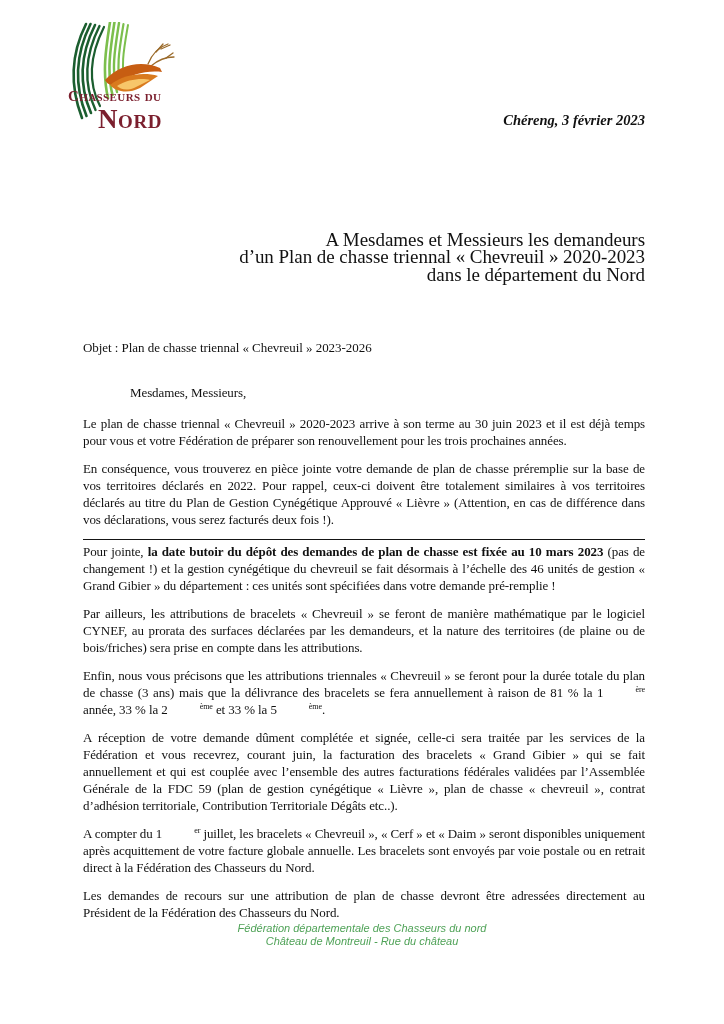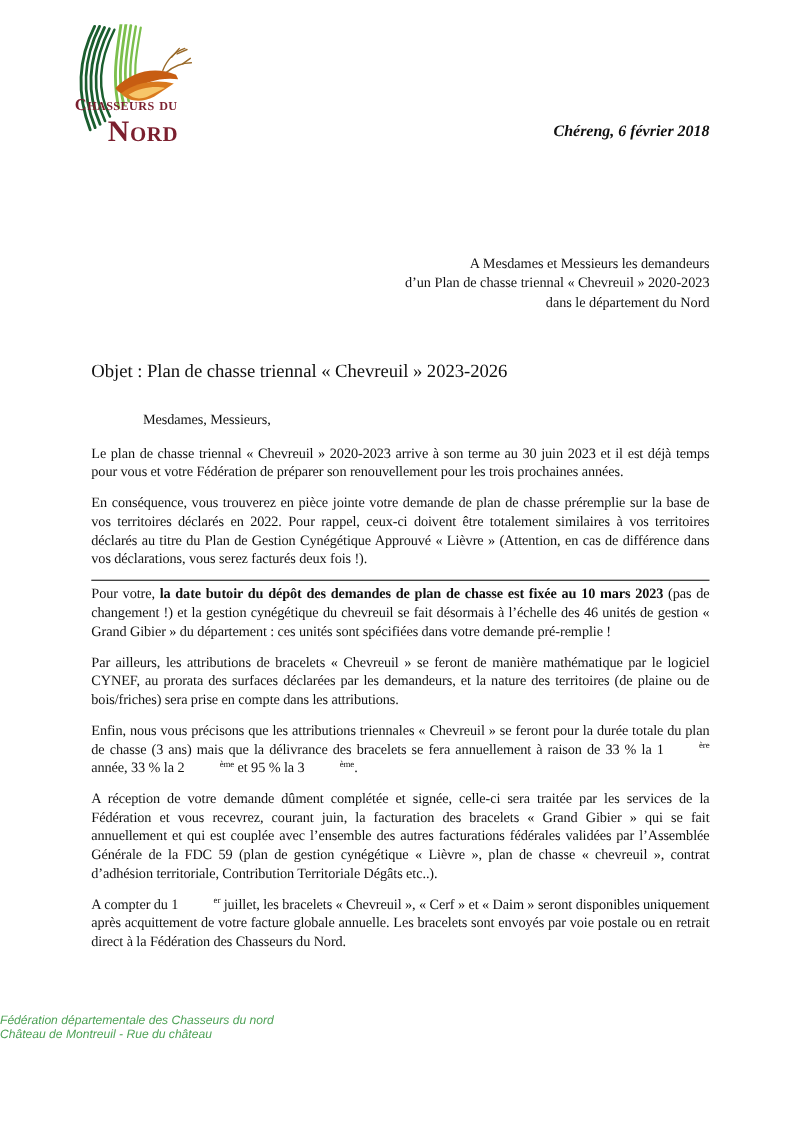--- a/index.html
+++ b/index.html
@@ -32,40 +32,41 @@
     font-variant:small-caps;font-weight:bold;font-size:27px;
     color:var(--logo-maroon);letter-spacing:.6px;
   }
   
   .dateline{
     position:absolute;right:79px;top:112px;
     font-style:italic;font-weight:bold;font-size:14.5px;
   }
   .addressee{
     position:absolute;right:79px;top:231px;
-    text-align:right;font-size:13px;line-height:17.3px;letter-spacing:-0.05px;
+    text-align:right;font-size:19px;line-height:17.3px;letter-spacing:-0.05px;
   }
   .subject{
-    position:absolute;left:83px;top:328px;
-    font-size:17px;letter-spacing:-0.05px;
+    position:absolute;left:83px;top:340px;
+    font-size:13px;letter-spacing:-0.05px;
   }
   
   .body-text{
     position:absolute;left:83px;top:372px;width:562px;
     font-size:13px;line-height:17px;letter-spacing:-0.1px;
     text-align:justify;
   }
-  .salutation{margin:0 0 14px 47px;}
+  .salutation{margin:12px 0 14px 47px;}
   .body-text p{margin:0 0 11px 0;}
   .body-text p.gap{margin-top:10px;}
   .body-text sup{font-size:0.62em;line-height:0;vertical-align:super;padding-left:32px;}
   .rule{height:0;border-top:1.9px solid #151515;margin:1px 0 3px 0;}
   
   .footer{
     position:absolute;left:0;right:0;top:922px;
+    text-align:center;
     font-family:"Liberation Sans", sans-serif;
     font-style:italic;font-size:11px;line-height:12.6px;
     color:var(--footer-green);
   }
 </style>
 </head>
 <body>
 
 <div class="page">
 
@@ -93,41 +94,42 @@
         <path d="M106,36 L113,31"></path>
       </g>
       <path d="M45,58 C60,42 82,38 100,46 L102,50 C88,48 70,52 58,62 C52,65 47,62 45,58 Z" fill="#c75d12"></path>
       <path d="M50,63 C64,52 84,50 98,54 L80,66 C68,72 56,70 50,63 Z" fill="var(--deer-orange)"></path>
       <path d="M57,64 C68,57 82,56 90,58 L74,66 C66,69 60,67 57,64 Z" fill="#f7c66a"></path>
     </svg>
     <div class="logo-line1">Chasseurs du</div>
     <div class="logo-line2">Nord</div>
   </div>
 
-  <div class="dateline">Chéreng, 6 février 2018</div>
+  <div class="dateline">Chéreng, 3 février 2023</div>
 
   <div class="addressee">
       <div>A Mesdames et Messieurs les demandeurs</div>
       <div>d’un Plan de chasse triennal « Chevreuil » 2020-2023</div>
       <div>dans le département du Nord</div>
     </div>
 
   <div class="subject">Objet : Plan de chasse triennal « Chevreuil » 2023-2026</div>
 
   <div class="body-text">
     <div class="salutation">Mesdames, Messieurs,</div>
     <div>
         <p class=""><span>Le plan de chasse triennal « Chevreuil » 2020-2023 arrive à son terme au 30 juin 2023 et il est déjà temps pour vous et votre Fédération de préparer son renouvellement pour les trois prochaines années.</span></p>
         <p class=""><span>En conséquence, vous trouverez en pièce jointe votre demande de plan de chasse préremplie sur la base de vos territoires déclarés en 2022. Pour rappel, ceux-ci doivent être totalement similaires à vos territoires déclarés au titre du Plan de Gestion Cynégétique Approuvé « Lièvre » (Attention, en cas de différence dans vos déclarations, vous serez facturés deux fois !).</span></p>
         <div class="rule"></div>
-        <p class=""><span>Pour votre, </span><b>la date butoir du dépôt des demandes de plan de chasse est fixée au 10 mars 2023</b><span> (pas de changement !) et la gestion cynégétique du chevreuil se fait désormais à l’échelle des 46 unités de gestion « Grand Gibier » du département : ces unités sont spécifiées dans votre demande pré-remplie !</span></p>
+        <p class=""><span>Pour jointe, </span><b>la date butoir du dépôt des demandes de plan de chasse est fixée au 10 mars 2023</b><span> (pas de changement !) et la gestion cynégétique du chevreuil se fait désormais à l’échelle des 46 unités de gestion « Grand Gibier » du département : ces unités sont spécifiées dans votre demande pré-remplie !</span></p>
         <p class=""><span>Par ailleurs, les attributions de bracelets « Chevreuil » se feront de manière mathématique par le logiciel CYNEF, au prorata des surfaces déclarées par les demandeurs, et la nature des territoires (de plaine ou de bois/friches) sera prise en compte dans les attributions.</span></p>
-        <p class=""><span>Enfin, nous vous précisons que les attributions triennales « Chevreuil » se feront pour la durée totale du plan de chasse (3 ans) mais que la délivrance des bracelets se fera annuellement à raison de 33 % la 1</span><sup>ère</sup><span> année, 33 % la 2</span><sup>ème</sup><span> et 95 % la 3</span><sup>ème</sup><span>.</span></p>
+        <p class=""><span>Enfin, nous vous précisons que les attributions triennales « Chevreuil » se feront pour la durée totale du plan de chasse (3 ans) mais que la délivrance des bracelets se fera annuellement à raison de 81 % la 1</span><sup>ère</sup><span> année, 33 % la 2</span><sup>ème</sup><span> et 33 % la 5</span><sup>ème</sup><span>.</span></p>
         <p class=""><span>A réception de votre demande dûment complétée et signée, celle-ci sera traitée par les services de la Fédération et vous recevrez, courant juin, la facturation des bracelets « Grand Gibier » qui se fait annuellement et qui est couplée avec l’ensemble des autres facturations fédérales validées par l’Assemblée Générale de la FDC 59 (plan de gestion cynégétique « Lièvre », plan de chasse « chevreuil », contrat d’adhésion territoriale, Contribution Territoriale Dégâts etc..).</span></p>
         <p class="gap"><span>A compter du 1</span><sup>er</sup><span> juillet, les bracelets « Chevreuil », « Cerf » et « Daim » seront disponibles uniquement après acquittement de votre facture globale annuelle. Les bracelets sont envoyés par voie postale ou en retrait direct à la Fédération des Chasseurs du Nord.</span></p>
+        <p class=""><span>Les demandes de recours sur une attribution de plan de chasse devront être adressées directement au Président de la Fédération des Chasseurs du Nord.</span></p>
       </div>
   </div>
 
   <div class="footer">
       <div>Fédération départementale des Chasseurs du nord</div>
       <div>Château de Montreuil - Rue du château</div>
     </div>
 
 </div>
 

